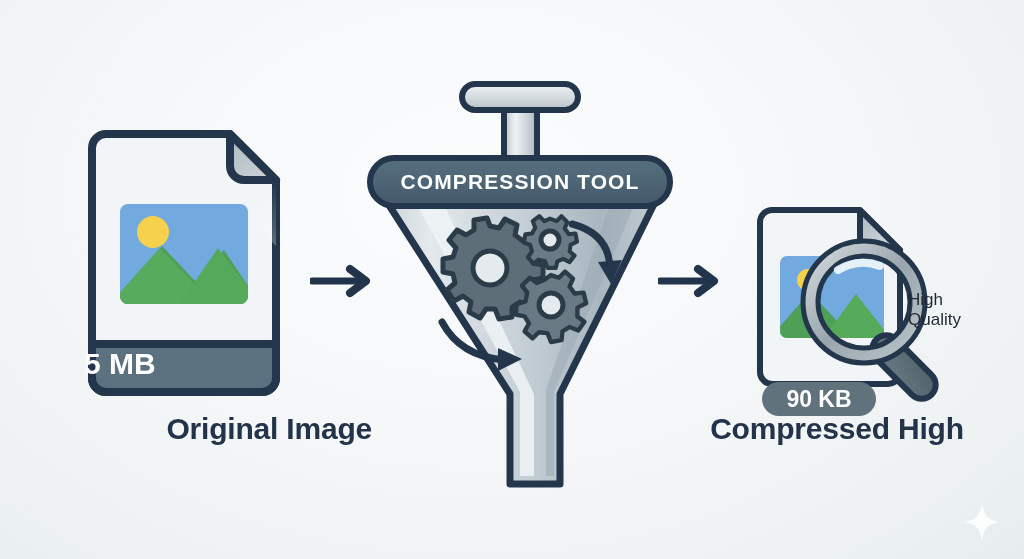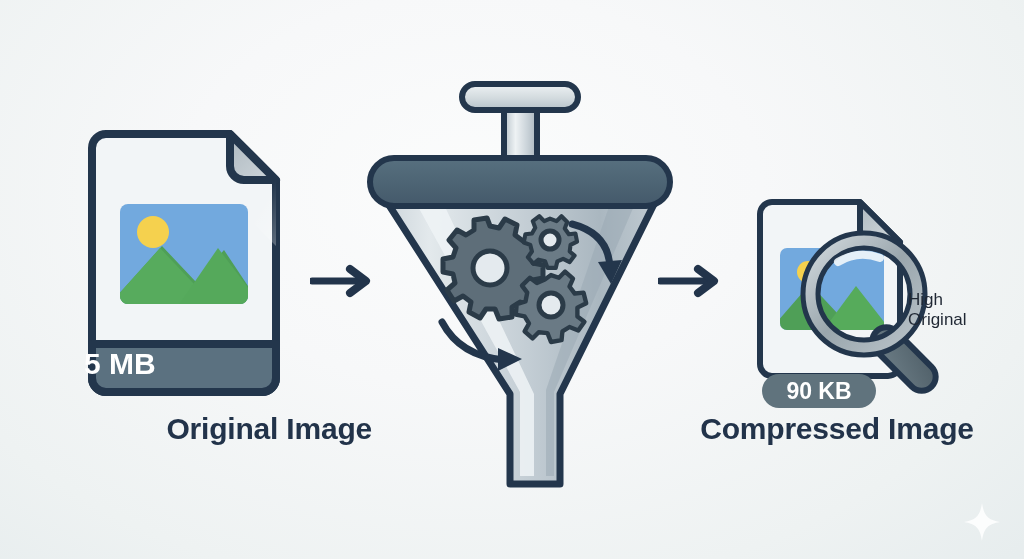--- a/index.html
+++ b/index.html
@@ -168,30 +168,34 @@
         <path d="M234,190 L247,212 L258,188 Z" fill="#23364c"></path>
       </g>
 
       <g>
         <path d="M78,250 Q96,284 140,288" fill="none" stroke="#23364c" stroke-width="7" stroke-linecap="round"></path>
         <path d="M134,276 L158,287 L134,299 Z" fill="#23364c"></path>
       </g>
 
       <text x="156" y="118" text-anchor="middle" fill="#ffffff" font-family="Liberation Sans, sans-serif" font-size="24" font-weight="bold" letter-spacing="1.2">​</text>
     </svg>
+    <div style="position:absolute; left:6px; top:86px; width:300px; height:48px;
+                display:flex; align-items:center; justify-content:center;
+                color:#ffffff; font-size:21px; font-weight:bold; letter-spacing:1.1px;
+                font-family:'Liberation Sans',sans-serif; pointer-events:none;">COMPRESSION TOOL</div>
   </div>
 
   <div class="abs" style="left:658px; top:264px;">
     <svg width="66" height="34" viewBox="0 0 66 34">
       <path d="M2,17 L50,17" stroke="#22344b" stroke-width="7" stroke-linecap="round" fill="none"></path>
       <path d="M40,5 L56,17 L40,29" stroke="#22344b" stroke-width="8" stroke-linecap="round" stroke-linejoin="round" fill="none"></path>
     </svg>
   </div>
 
-  <div class="abs" style="left:752px; top:196px;">
+  <div class="abs" style="left:752px; top:204px;">
     <svg width="215" height="200" viewBox="0 0 215 200">
       <defs>
         <linearGradient id="foldGradR" x1="0" y1="0" x2="1" y2="1">
           <stop offset="0%" stop-color="#aeb9c0"></stop>
           <stop offset="100%" stop-color="#d3dade"></stop>
         </linearGradient>
         <linearGradient id="lensRim" x1="0" y1="0" x2="1" y2="1">
           <stop offset="0%" stop-color="#d2d9dd"></stop>
           <stop offset="50%" stop-color="#9aa6ad"></stop>
           <stop offset="100%" stop-color="#b9c3c9"></stop>
@@ -227,24 +231,24 @@
     </svg>
 
     <div style="position:absolute; left:10px; top:178px; width:114px; height:34px;
                 background:#60737d; border-radius:17px; display:flex; align-items:center;
                 justify-content:center; color:#ffffff; font-size:23px; font-weight:bold;
                 font-family:'Liberation Sans',sans-serif;">90 KB</div>
   </div>
 
   <div id="hq-text">
     <div>High</div>
-    <div>Original</div>
-  </div>
-
-  <div class="label-text" id="compressed-label">Compressed Image</div>
+    <div>Quality</div>
+  </div>
+
+  <div class="label-text" id="compressed-label">Compressed High</div>
 
   <div class="sparkle">
     <svg width="40" height="42" viewBox="0 0 40 42">
       <path d="M20,2 C22,15 26,19 38,21 C26,23 22,27 20,40 C18,27 14,23 2,21 C14,19 18,15 20,2 Z" fill="#ffffff" opacity="0.85"></path>
     </svg>
   </div>
 
 </div>
 
 </body></html>

